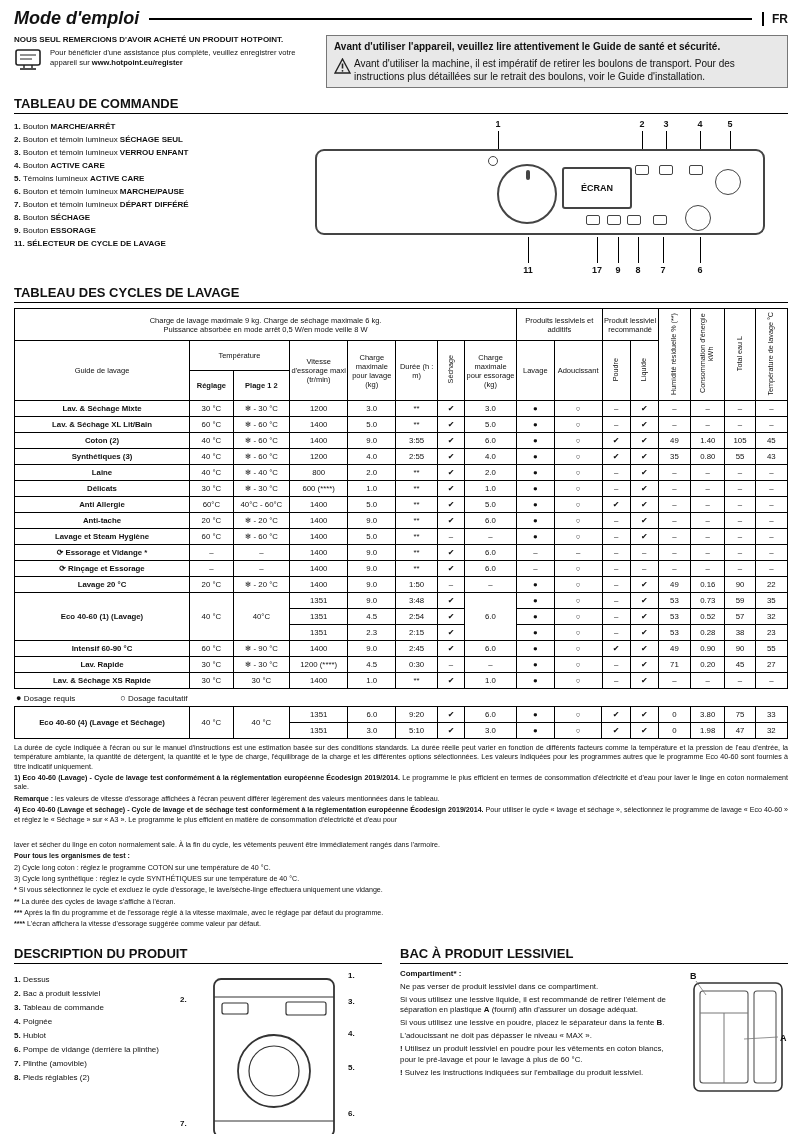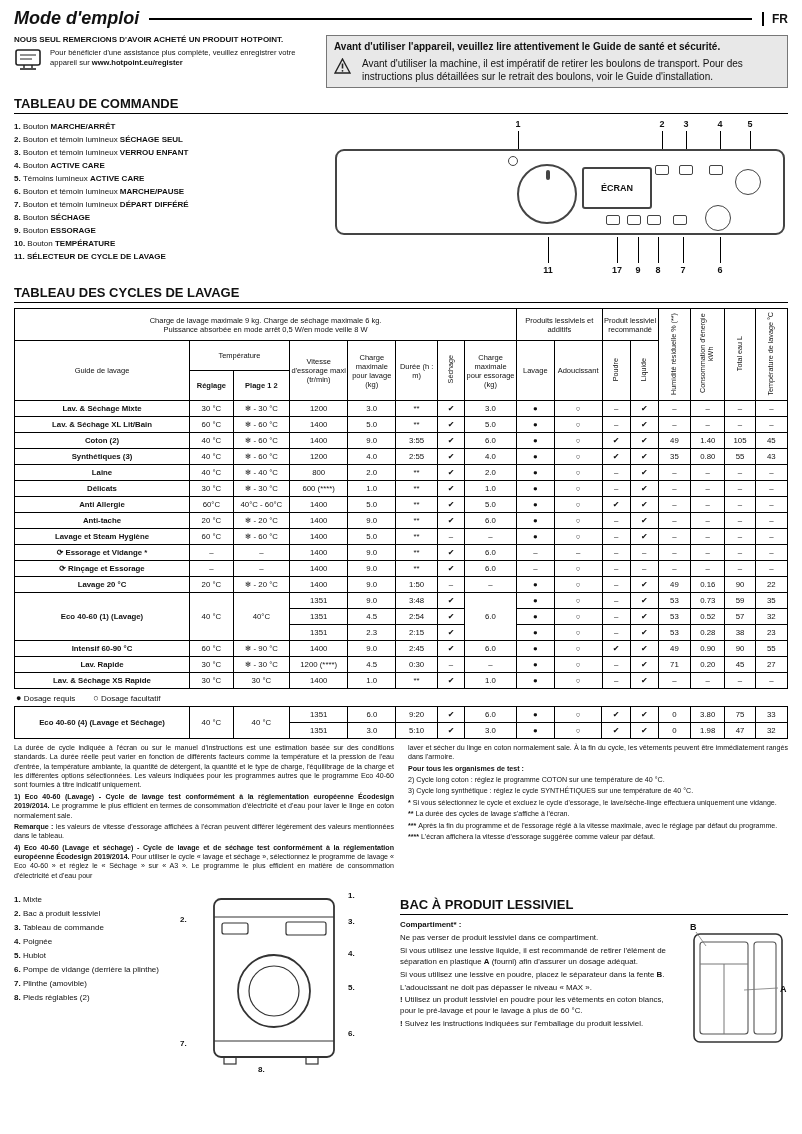--- a/index.html
+++ b/index.html
@@ -18,27 +18,27 @@
   .lang { font-weight:bold; font-size:12px; border-left:2px solid #000; padding-left:8px; }
 
   
   .intro { display:flex; gap:10px; align-items:stretch; }
   .intro-left { width:302px; }
   .thanks { font-weight:bold; font-size:8px; margin-bottom:3px; line-height:1.25; }
   .register { font-size:7.6px; line-height:1.35; display:flex; gap:6px; }
   .reg-icon { flex:0 0 30px; padding-top:1px; }
   .notice-box { flex:1; border:1px solid #777; background:#e8e8e8; font-size:10px; }
   .notice-head { font-weight:bold; padding:4px 7px 2px; line-height:1.3; }
-  .notice-body { display:flex; gap:10px; padding:2px 7px 4px; line-height:1.3; }
+  .notice-body { display:flex; gap:2px; padding:2px 7px 4px; line-height:1.3; }
   .warn-icon { flex:0 0 18px; padding-top:1px; }
 
   .sec-title { font-weight:bold; font-size:13px; border-bottom:1.5px solid #000; padding-bottom:2px; margin:8px 0 5px; }
 
   
-  .cmd-wrap { display:flex; gap:20px; }
+  .cmd-wrap { display:flex; gap:0; }
   .cmd-list { width:296px; padding-top:2px; }
   .cmd-item { font-size:8px; line-height:1.62; }
   .panel-wrap { position:relative; width:470px; height:158px; flex:1; }
   .panel { position:absolute; left:5px; top:30px; width:450px; height:86px;
            border:2px solid #444; border-radius:9px; background:#fff; }
   .co { position:absolute; width:12px; text-align:center; font-size:9px; }
   .vline { position:absolute; width:1px; background:#000; }
   .pwr { position:absolute; left:171px; top:5px; width:10px; height:10px; border:1.5px solid #444; border-radius:50%; }
   .knob { position:absolute; left:180px; top:13px; width:60px; height:60px; border:2px solid #444; border-radius:50%; }
   .knob-dot { position:absolute; left:27px; top:4px; width:4px; height:10px; background:#444; border-radius:2px; }
@@ -55,25 +55,25 @@
   }
   .cycles-table th { font-size:7.5px; font-weight:normal; }
   .cycles-table td { font-size:7.8px; height:16px; }
   .cycles-table td.name { font-weight:bold; }
   th.charge-note { text-align:left; padding:2px 5px; }
   .rot { writing-mode:vertical-rl; transform:rotate(180deg); display:inline-block; white-space:normal; line-height:1.15; font-size:7.2px; }
   thead tr:nth-child(1) th { height:32px;text-align:center; }
   thead tr:nth-child(2) th { height:30px; }
   thead tr:nth-child(3) th { height:30px;font-weight:bold; }
 
-  .legend { display:flex; gap:18px; font-size:8px; margin:4px 2px 3px; align-items:center; }
+  .legend { display:flex; gap:45px; font-size:8px; margin:4px 2px 3px; align-items:center; }
   .legend .sym { font-size:9px; }
 
   
-  .notes { display:flex; gap:14px; margin-top:5px; }
+  .notes { display:flex; gap:14px; margin-top:5px;flex-direction:column; }
   .notes .col { flex:1; font-size:7.1px; line-height:1.32; text-align:justify; }
   .notes p, .bac-body p { margin:0 0 2px; }
 
   
   .bottom { display:flex; gap:18px; margin-top:6px; }
   .colL { width:368px; }
   .colR { flex:1; }
   .desc-wrap { display:flex; gap:4px; }
   .desc-list { width:162px; font-size:8px; line-height:1.75; padding-top:4px; }
   .washer { position:relative; width:200px; height:196px; }
@@ -129,21 +129,20 @@
   <div class="cmd-list">
       <div class="cmd-item"><span class="b">1. </span><span>Bouton </span><span class="b">MARCHE/ARRÊT</span></div>
       <div class="cmd-item"><span class="b">2. </span><span>Bouton et témoin lumineux </span><span class="b">SÉCHAGE SEUL</span></div>
       <div class="cmd-item"><span class="b">3. </span><span>Bouton et témoin lumineux </span><span class="b">VERROU ENFANT</span></div>
       <div class="cmd-item"><span class="b">4. </span><span>Bouton </span><span class="b">ACTIVE CARE</span></div>
       <div class="cmd-item"><span class="b">5. </span><span>Témoins lumineux </span><span class="b">ACTIVE CARE</span></div>
       <div class="cmd-item"><span class="b">6. </span><span>Bouton et témoin lumineux </span><span class="b">MARCHE/PAUSE</span></div>
       <div class="cmd-item"><span class="b">7. </span><span>Bouton et témoin lumineux </span><span class="b">DÉPART DIFFÉRÉ</span></div>
       <div class="cmd-item"><span class="b">8. </span><span>Bouton </span><span class="b">SÉCHAGE</span></div>
       <div class="cmd-item"><span class="b">9. </span><span>Bouton </span><span class="b">ESSORAGE</span></div>
-      <div class="cmd-item"><span class="b">10. </span><span>Bouton </span><span class="b">TEMPÉRATURE</span></div>
       <div class="cmd-item"><span class="b">11. </span><span class="b">SÉLECTEUR DE CYCLE DE LAVAGE</span></div>
     </div>
   <div class="panel-wrap">
     <div class="panel">
       <div class="pwr"></div>
       <div class="knob">
           <div class="knob-dot"></div>
         </div>
       <div class="display">
           <span>ÉCRAN</span>
@@ -630,23 +629,24 @@
       <p><span>3) Cycle long synthétique : réglez le cycle SYNTHÉTIQUES sur une température de 40 °C.</span></p>
       <p><span class="b">* </span><span>Si vous sélectionnez le cycle et excluez le cycle d'essorage, le lave/sèche-linge effectuera uniquement une vidange.</span></p>
       <p><span class="b">** </span><span>La durée des cycles de lavage s'affiche à l'écran.</span></p>
       <p><span class="b">*** </span><span>Après la fin du programme et de l'essorage réglé à la vitesse maximale, avec le réglage par défaut du programme.</span></p>
       <p><span class="b">**** </span><span>L'écran affichera la vitesse d'essorage suggérée comme valeur par défaut.</span></p>
     </div>
 </div>
 
 <div class="bottom">
   <div class="colL">
+    <h2 class="sec-title">DESCRIPTION DU PRODUIT</h2>
     <div class="desc-wrap">
       <div class="desc-list">
-          <div class="desc-item"><span class="b">1. </span><span>Mixte</span></div>
+          <div class="desc-item"><span class="b">1. </span><span>Dessus</span></div>
           <div class="desc-item"><span class="b">2. </span><span>Bac à produit lessiviel</span></div>
           <div class="desc-item"><span class="b">3. </span><span>Tableau de commande</span></div>
           <div class="desc-item"><span class="b">4. </span><span>Poignée</span></div>
           <div class="desc-item"><span class="b">5. </span><span>Hublot</span></div>
           <div class="desc-item"><span class="b">6. </span><span>Pompe de vidange (derrière la plinthe)</span></div>
           <div class="desc-item"><span class="b">7. </span><span>Plinthe (amovible)</span></div>
           <div class="desc-item"><span class="b">8. </span><span>Pieds réglables (2)</span></div>
         </div>
       <div class="washer">
         <svg width="160" height="190" viewBox="0 0 160 190">

